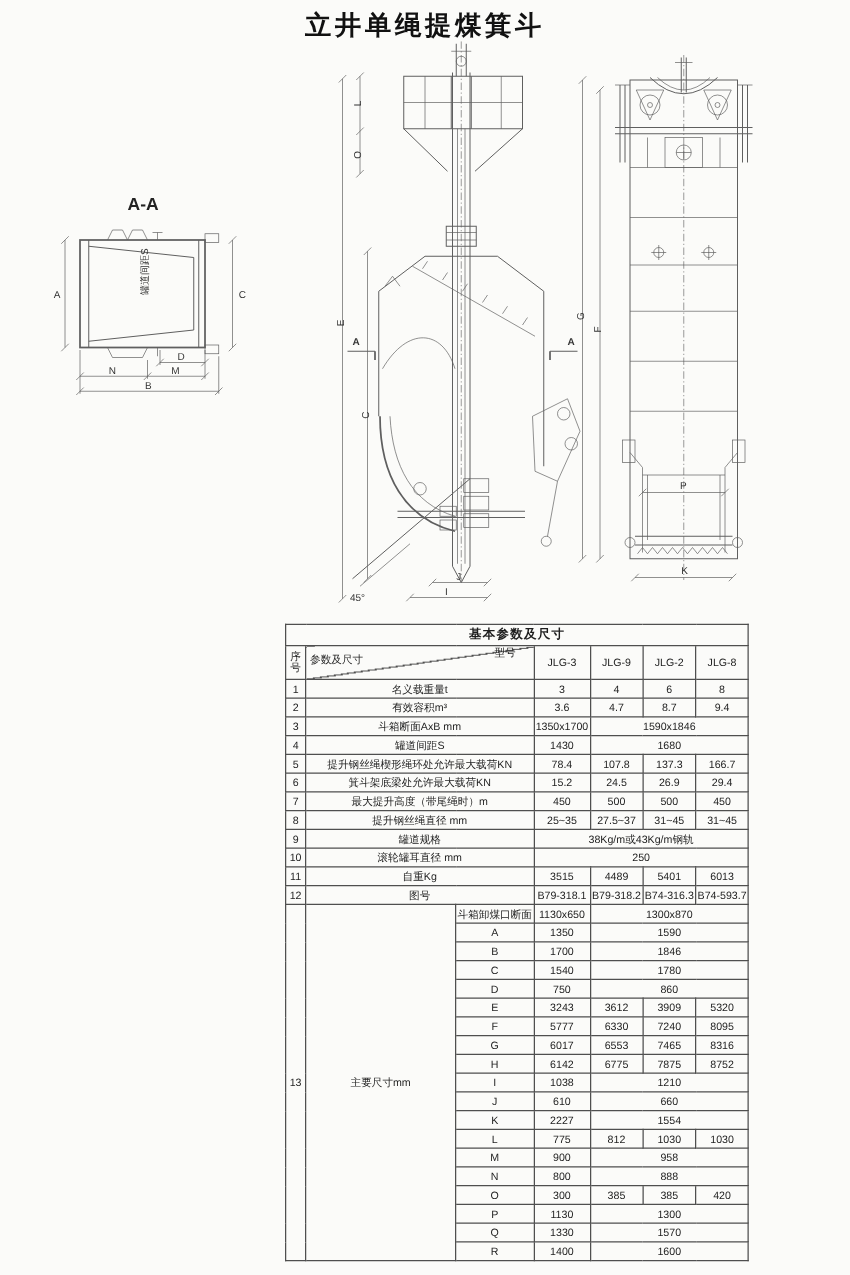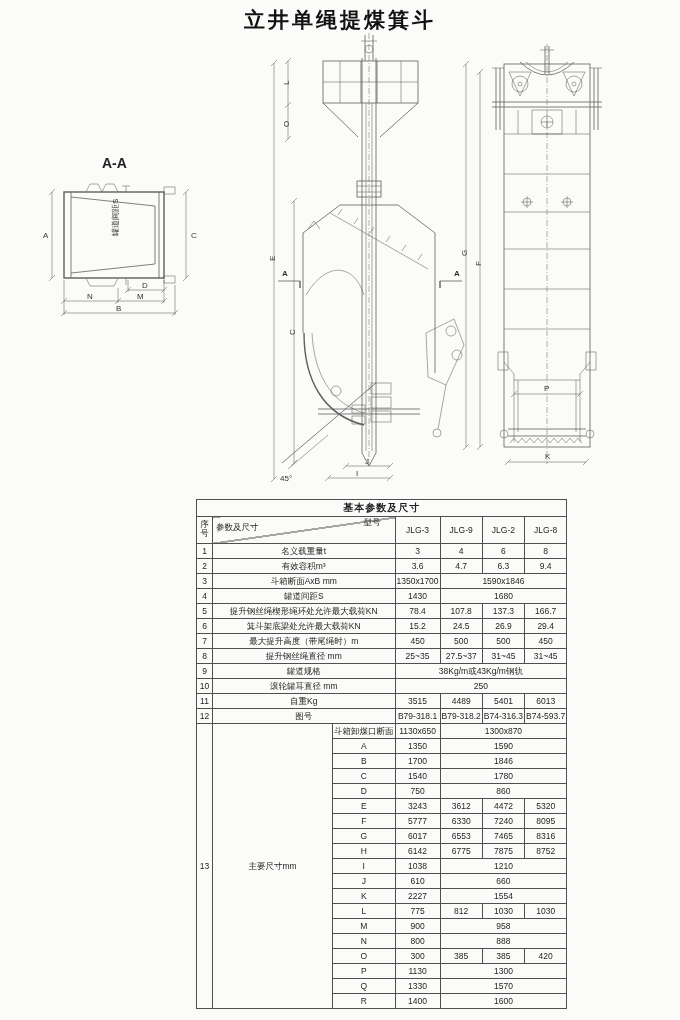--- a/index.html
+++ b/index.html
@@ -44,22 +44,22 @@
   }
   tr.head-row td{height:26px;}
   td.diag{
     position:relative;white-space:normal;padding:0;
     background-image:linear-gradient(to bottom right,
       transparent calc(50% - 0.5px), #4f4f4f calc(50% - 0.5px),
       #4f4f4f calc(50% + 0.5px), transparent calc(50% + 0.5px));
   }
   td.diag .tr-lab{position:absolute;top:1px;right:14px;font-size:8.5px;text-align:center;}
   td.diag .bl-lab{position:absolute;bottom:11px;left:3px;font-size:8.5px;}
-  td.idx-head{white-space:normal;line-height:1.1;font-family:Liberation Mono, monospace;}
-  table{border:1.5px solid #3f3f3f;}
+  td.idx-head{white-space:normal;line-height:1.1;}
+  table{border:1.5px solid #3f3f3f;margin-left:32px;}
 </style>
 </head>
 <body>
 <div class="page">
 
 <div class="main-title">立井单绳提煤箕斗</div>
 
 <svg style="left:40px;top:146px;" width="170" height="180" viewBox="0 0 170 180">
   <text class="view-title" x="62" y="22">A-A</text>
 
@@ -327,21 +327,21 @@
             <td colspan="1">3</td>
             <td colspan="1">4</td>
             <td colspan="1">6</td>
             <td colspan="1">8</td>
           </tr>
           <tr>
             <td>2</td>
             <td colspan="2" class="wrap">有效容积m³</td>
             <td colspan="1">3.6</td>
             <td colspan="1">4.7</td>
-            <td colspan="1">6.3</td>
+            <td colspan="1">8.7</td>
             <td colspan="1">9.4</td>
           </tr>
           <tr>
             <td>3</td>
             <td colspan="2" class="wrap">斗箱断面AxB mm</td>
             <td colspan="1">1350x1700</td>
             <td colspan="3">1590x1846</td>
           </tr>
           <tr>
             <td>4</td>
@@ -431,21 +431,21 @@
           </tr>
           <tr>
             <td>D</td>
             <td colspan="1">750</td>
             <td colspan="3">860</td>
           </tr>
           <tr>
             <td>E</td>
             <td colspan="1">3243</td>
             <td colspan="1">3612</td>
-            <td colspan="1">4472</td>
+            <td colspan="1">3909</td>
             <td colspan="1">5320</td>
           </tr>
           <tr>
             <td>F</td>
             <td colspan="1">5777</td>
             <td colspan="1">6330</td>
             <td colspan="1">7240</td>
             <td colspan="1">8095</td>
           </tr>
           <tr>

